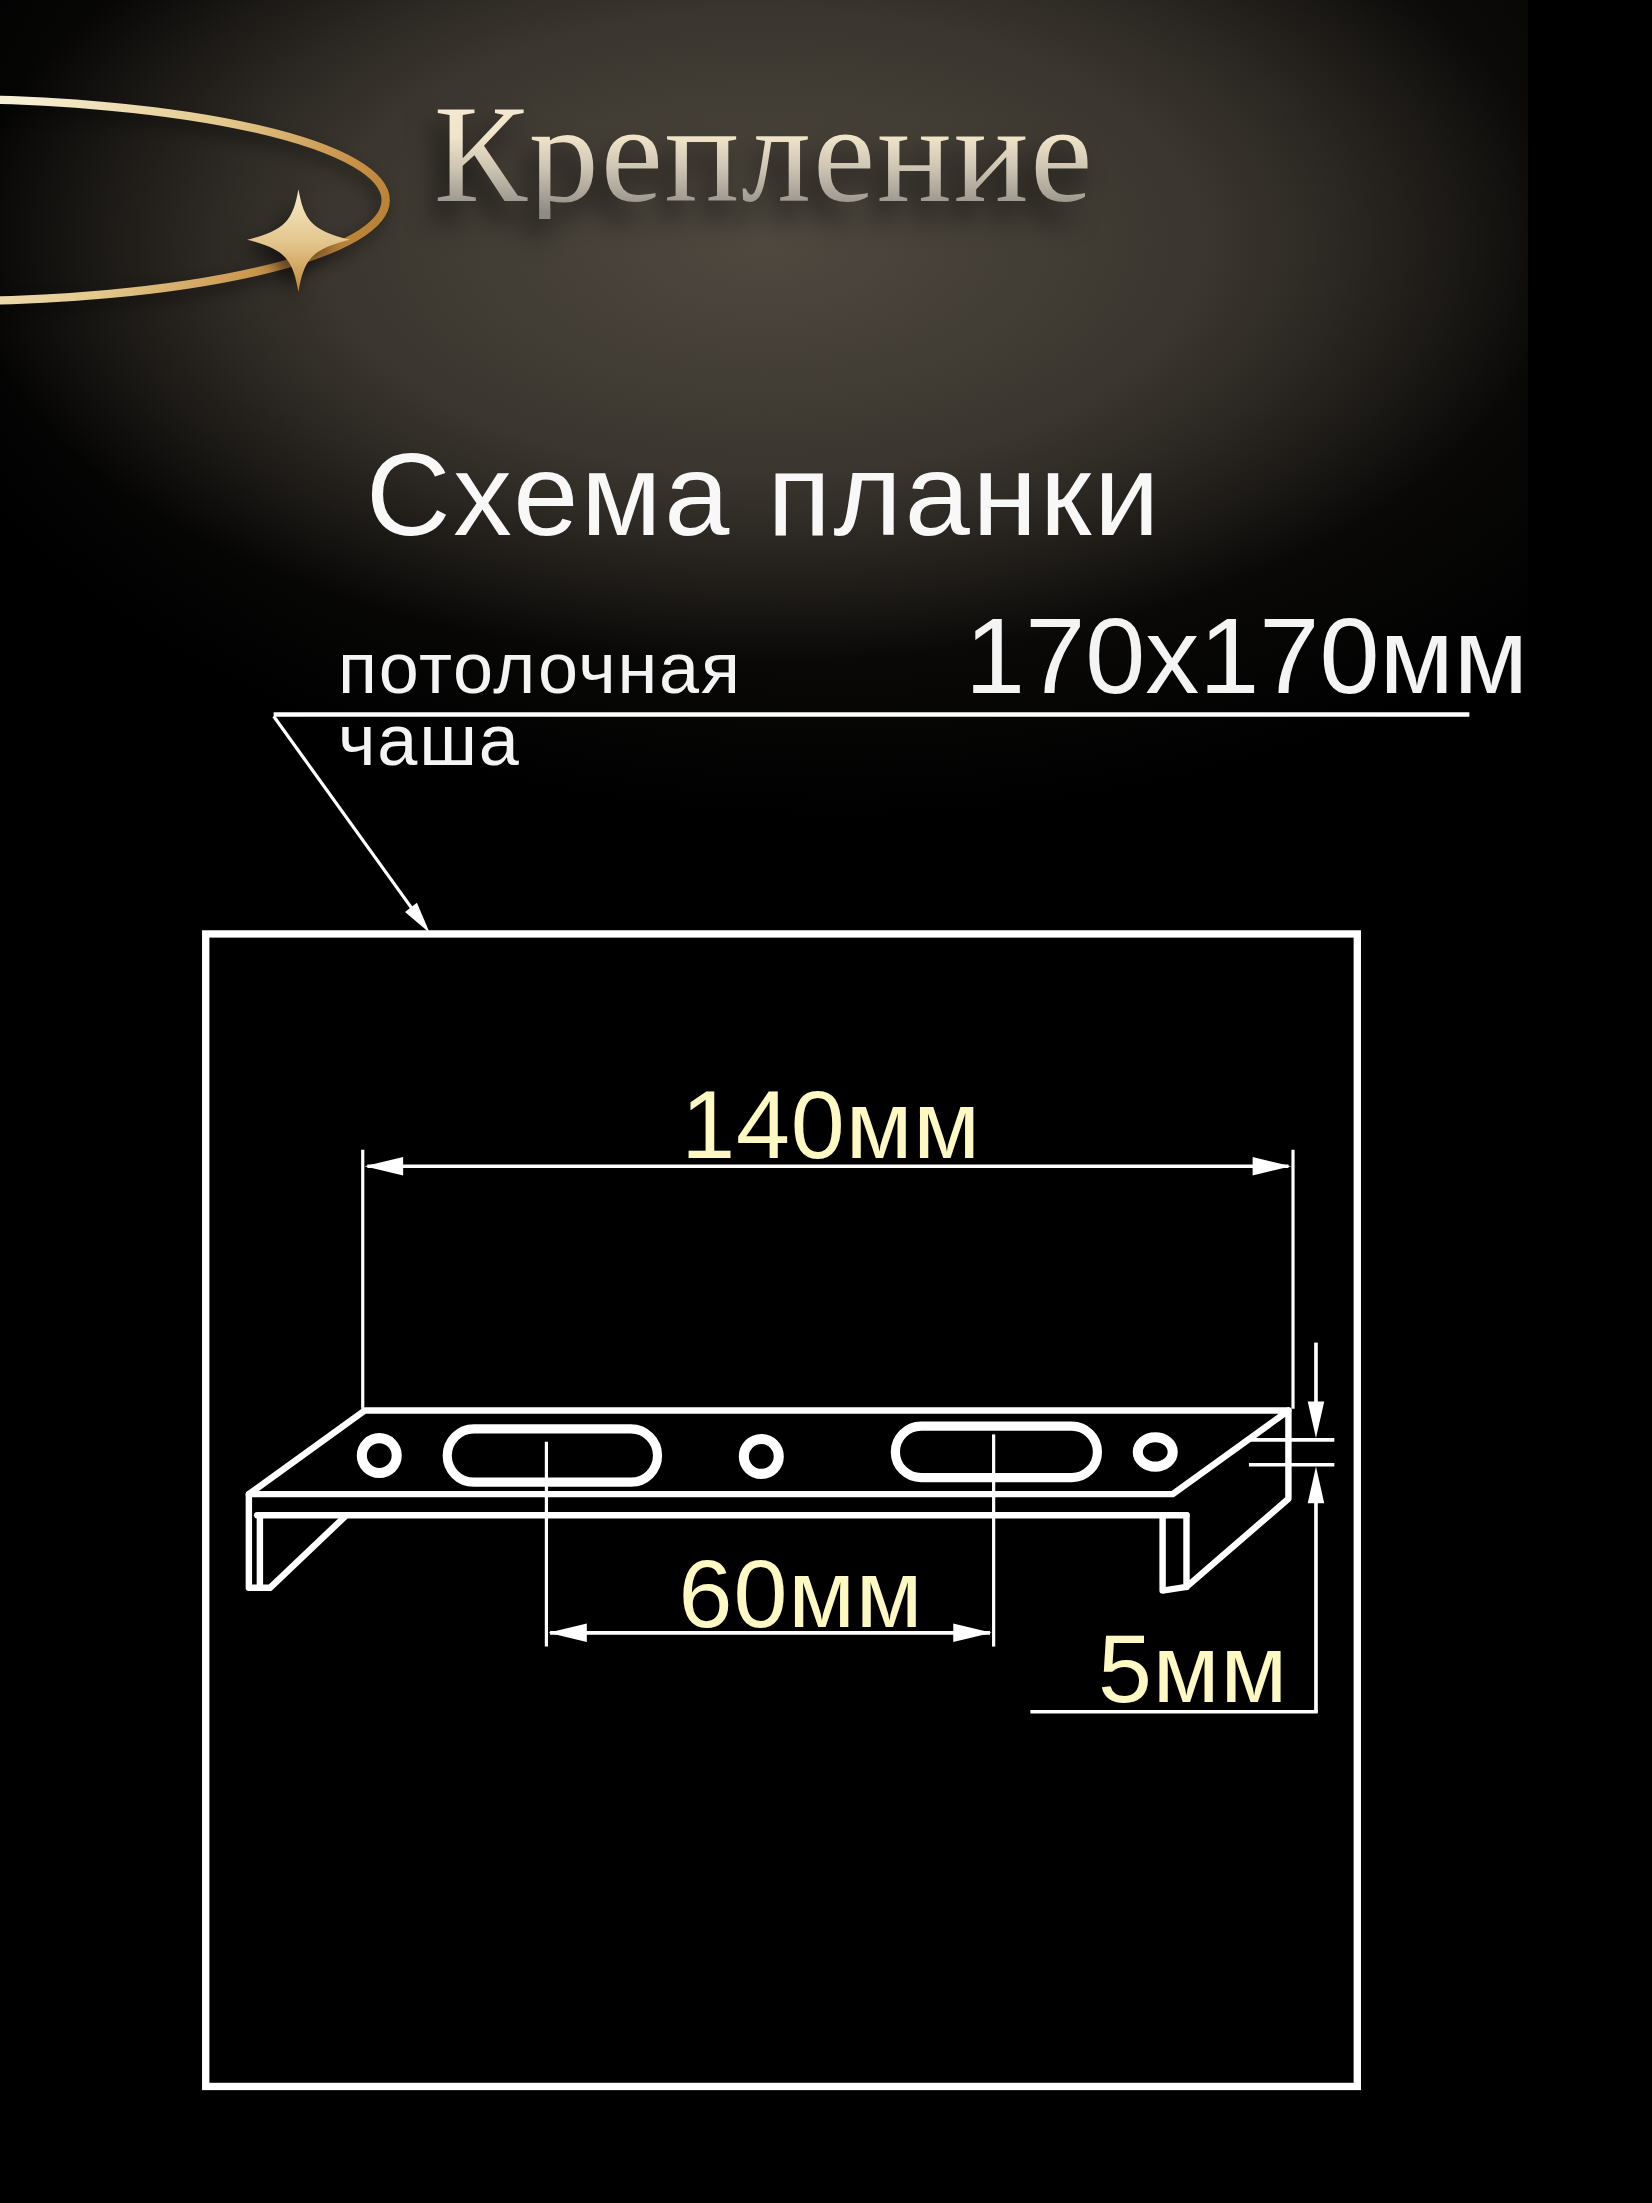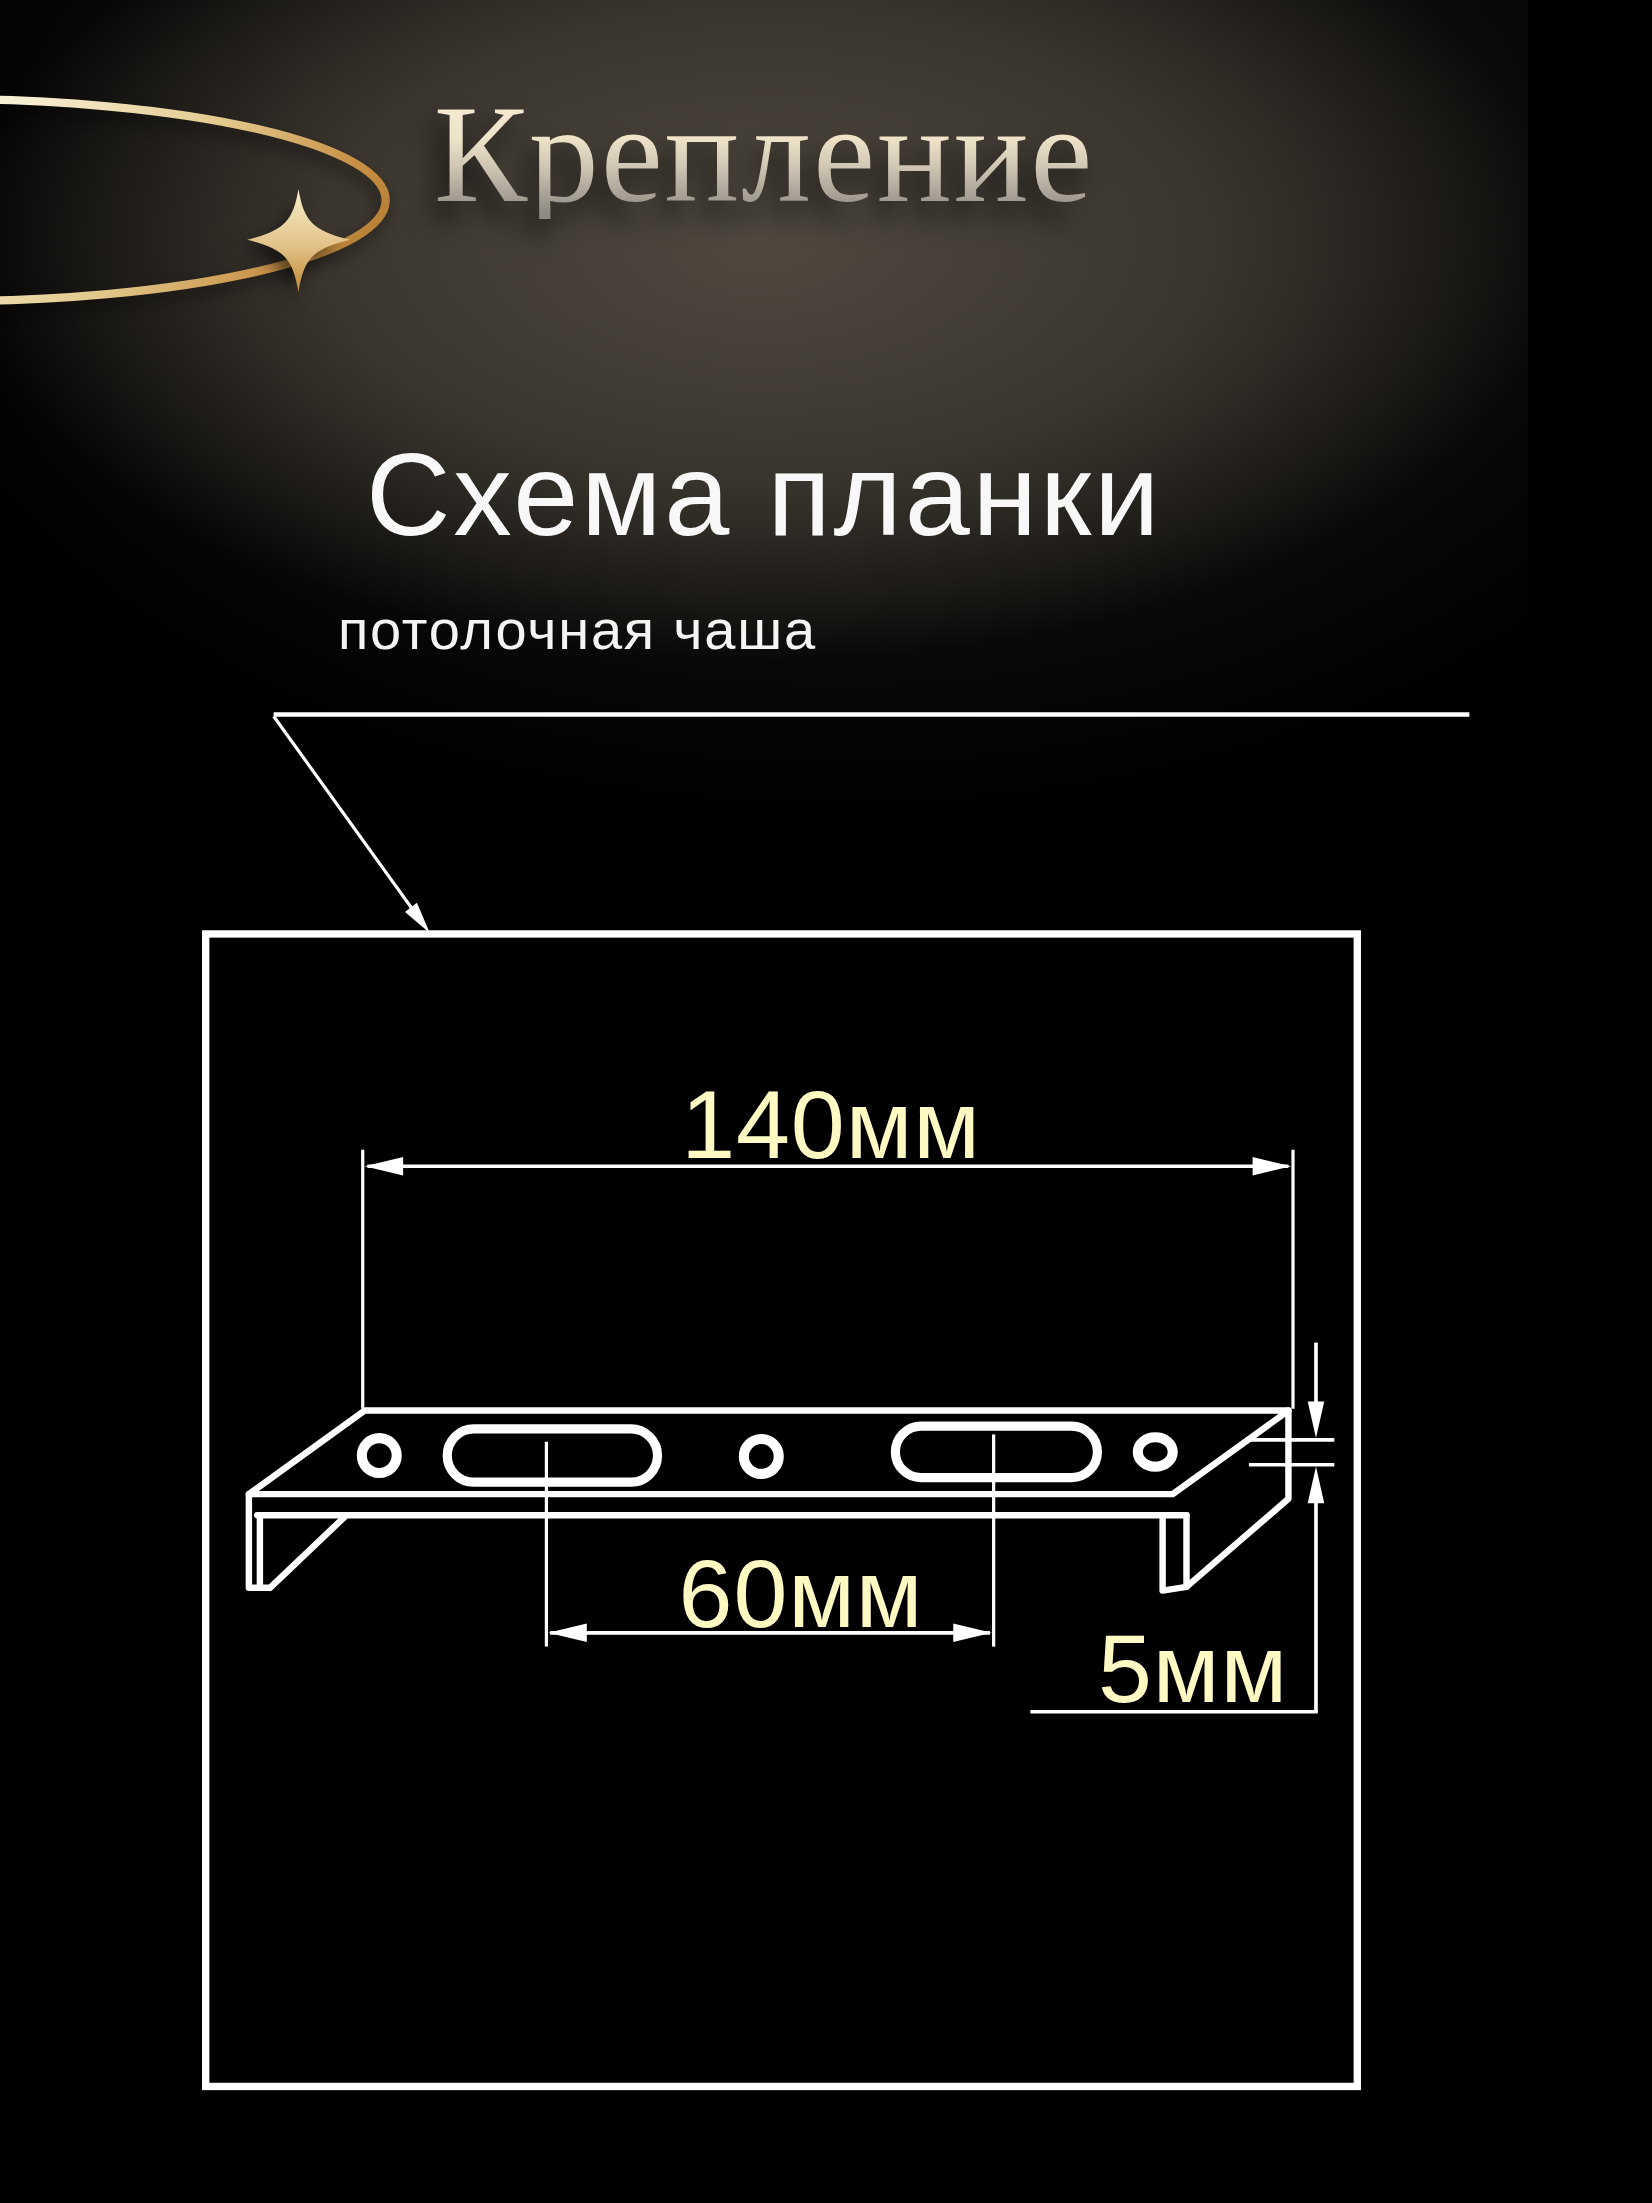--- a/index.html
+++ b/index.html
@@ -14,21 +14,21 @@
          font-family:"Liberation Serif","DejaVu Serif",serif;
          font-size:140px;line-height:131px;letter-spacing:1.8px;
          filter:drop-shadow(-9.2px 18.4px 13px rgba(0,0,0,0.65));}
   .title .grad{display:block;
          background:linear-gradient(180deg,#f8eed7 0%,#efe3c8 38%,#cfc6b4 60%,#8f8b84 95%);
          -webkit-background-clip:text;background-clip:text;color:transparent;}
   .subtitle{position:absolute;left:0;top:436px;width:100%;text-align:center;
          color:#f8f8f8;font-size:117px;font-weight:300;letter-spacing:2.8px;line-height:1;}
   .callout{position:absolute;left:338px;top:602px;display:flex;align-items:baseline;gap:51px;
          color:#f4f4f4;line-height:1;}
-  .callout .lbl{font-size:56px;font-weight:300;letter-spacing:1.8px;}
+  .callout .lbl{font-size:72px;font-weight:300;letter-spacing:1.8px;}
   .callout .val{font-size:108px;font-weight:400;letter-spacing:0px;}
   .dim{position:absolute;color:#fef9c3;font-size:97px;line-height:1;letter-spacing:0.9px;font-weight:400;}
   .dim-140{left:831px;top:1076px;transform:translateX(-50%);}
   .dim-60{left:770px;top:1545px;transform:translateX(-50%);margin-left:31px;}
   .dim-5{left:1098px;top:1620px;}
 </style>
 </head>
 <body>
 
 <div class="page">
@@ -110,19 +110,20 @@
   </svg>
 
   <div class="title">
     <span class="grad">Крепление</span>
   </div>
 
   <div class="subtitle">Схема планки</div>
 
   <div class="callout">
     <span class="lbl">потолочная чаша</span>
+    <span class="val">170x170мм</span>
   </div>
 
   <div class="dim dim-140">140мм</div>
   <div class="dim dim-60">60мм</div>
   <div class="dim dim-5">5мм</div>
 </div>
 
 
 </body></html>

